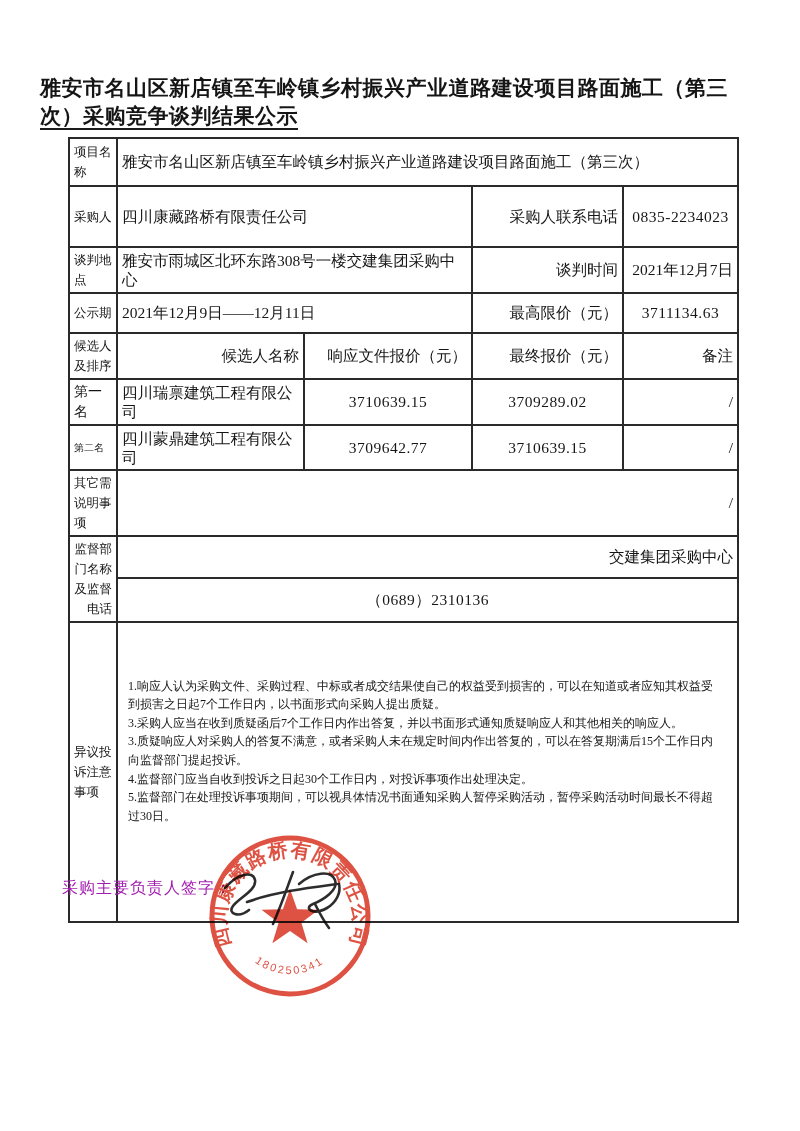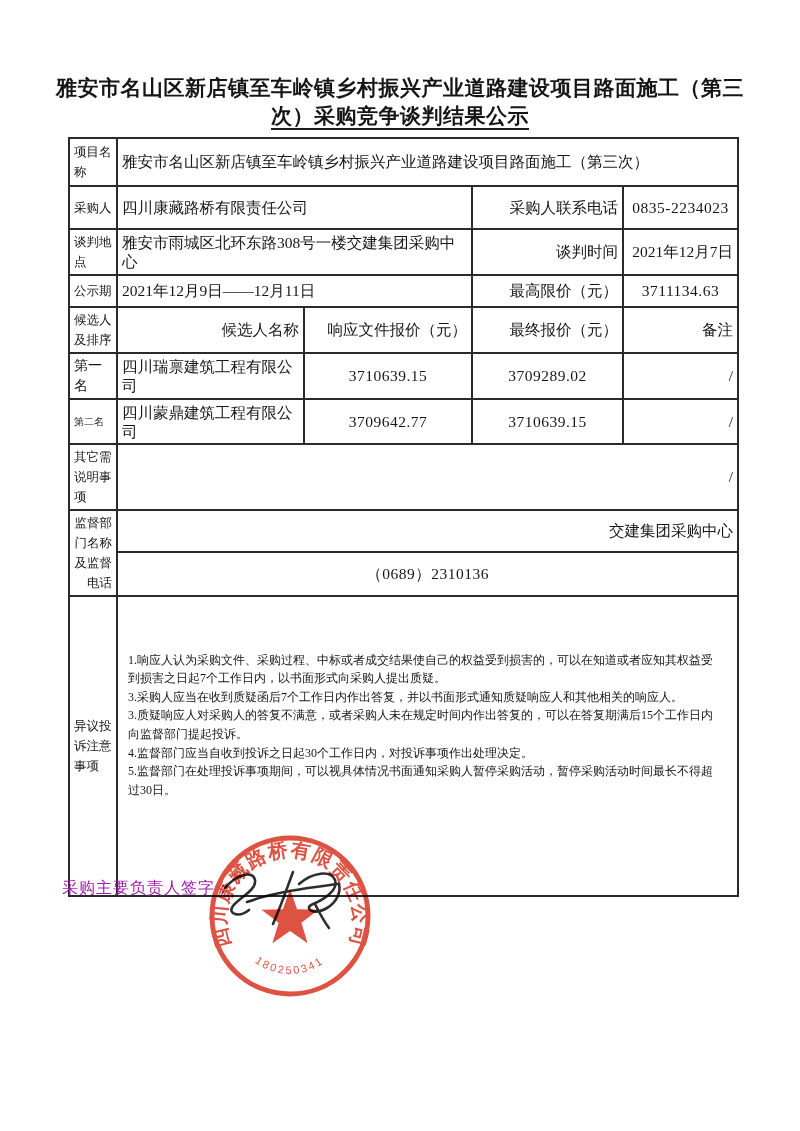--- a/index.html
+++ b/index.html
@@ -6,21 +6,20 @@
   .page{
     position:relative;
     width:800px;height:1131px;
     background:#ffffff;
     font-family:"Liberation Serif", serif;
     color:#1e1e1e;
     overflow:hidden;
   }
   .doc-title{
     position:absolute;left:40px;top:74px;width:720px;
-    text-align:center;
     font-family:"Liberation Sans", sans-serif;
     font-weight:bold;
     font-size:21px;line-height:28px;
     letter-spacing:0.5px;
     color:#151515;
   }
   .doc-title .u{border-bottom:2px solid #1b1b1b;padding-bottom:1px;}
   table.main{
     position:absolute;left:68px;top:137px;
     width:669px;
@@ -81,35 +80,35 @@
         <col style="width:151px">
         <col style="width:115px">
     </colgroup>
 
     <tbody>
         <tr style="height:48px">
       <td class="lab">项目名称</td>
       <td class="val" colspan="4">雅安市名山区新店镇至车岭镇乡村振兴产业道路建设项目路面施工（第三次）</td>
     </tr>
 
-    <tr style="height:43px">
+    <tr style="height:61px">
       <td class="lab">采购人</td>
       <td class="val" colspan="2">四川康藏路桥有限责任公司</td>
       <td class="c">采购人联系电话</td>
       <td class="num">0835-2234023</td>
     </tr>
 
     <tr style="height:42px">
       <td class="lab">谈判地点</td>
       <td class="val" colspan="2" style="line-height:19px">雅安市雨城区北环东路308号一楼交建集团采购中心</td>
       <td class="c">谈判时间</td>
       <td class="c">2021年12月7日</td>
     </tr>
 
-    <tr style="height:32px">
+    <tr style="height:40px">
       <td class="lab">公示期</td>
       <td class="val" colspan="2">2021年12月9日——12月11日</td>
       <td class="c">最高限价（元）</td>
       <td class="num">3711134.63</td>
     </tr>
 
     <tr style="height:40px">
       <td class="lab">候选人及排序</td>
       <td class="c">候选人名称</td>
       <td class="c">响应文件报价（元）</td>

